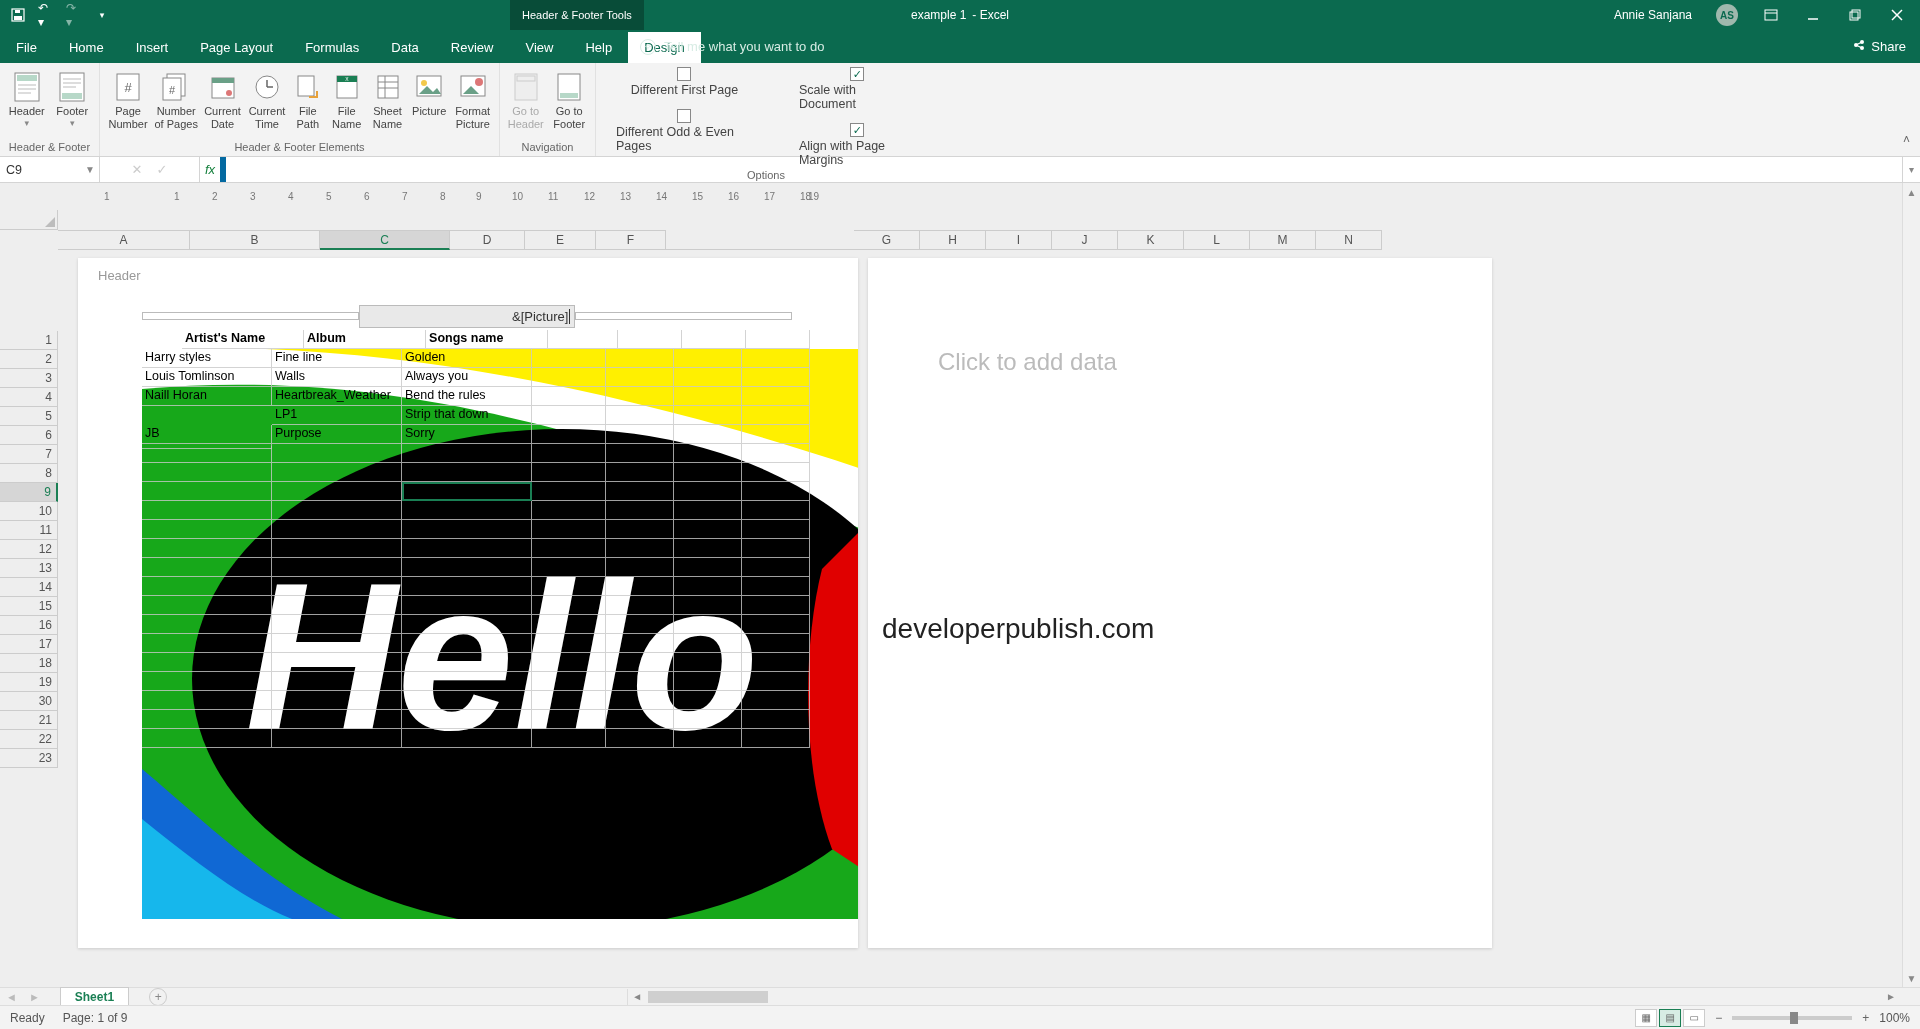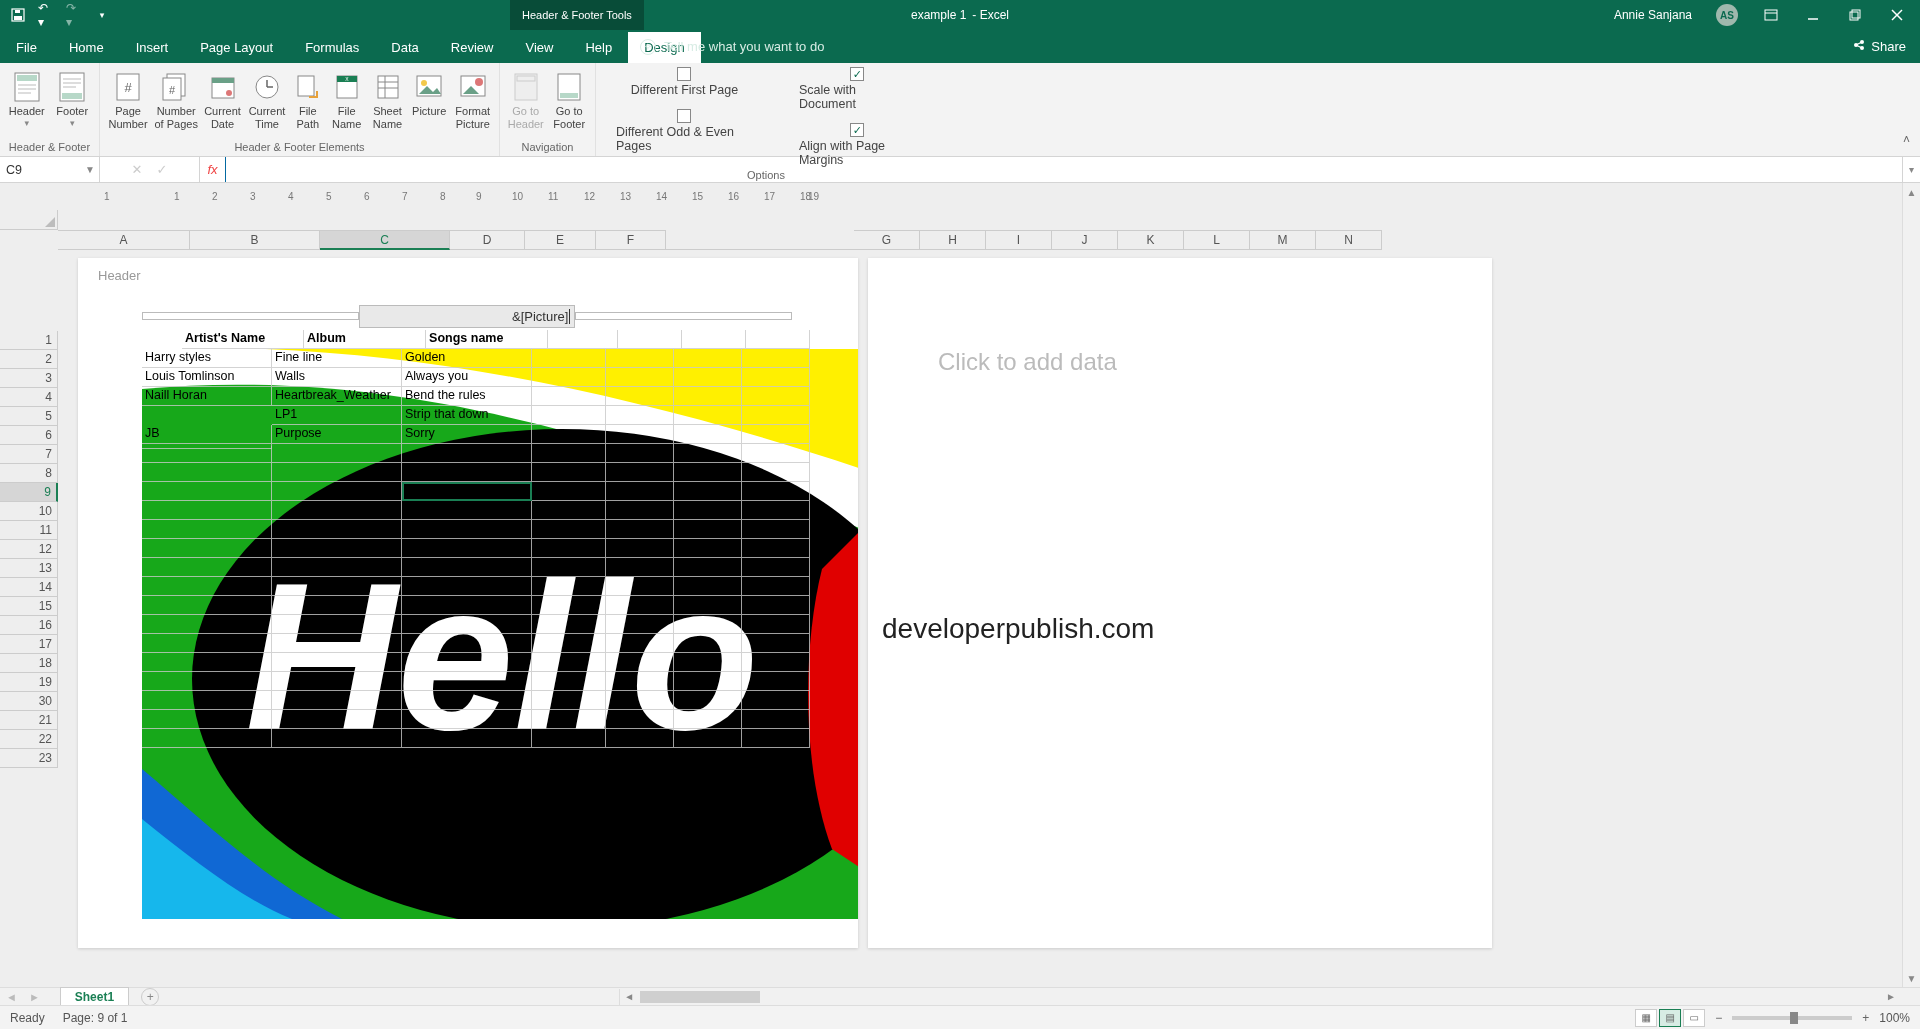--- a/index.html
+++ b/index.html
@@ -38,21 +38,21 @@
 .opt-row { display: flex; align-items: center; gap: 2px; font-size: 12.5px; color: #444; flex-direction: column; }
 .chk { width: 14px; height: 14px; border: 1px solid #888; background: #fff; display: flex; align-items: center; justify-content: center; font-size: 11px; color: #0b6a4f; }
 
 .collapse-caret { position: absolute; right: 10px; top: 70px; color: #666; font-size: 12px; }
 
 
 .fbar-row { height: 26px; border-bottom: 1px solid #d4d4d4; display: flex; align-items: stretch; background: #fff; }
 .namebox { width: 100px; border-right: 1px solid #d4d4d4; display: flex; align-items: center; padding: 0 6px; font-size: 12.5px; color: #333; position: relative; background: #fff; }
 .namebox .dd { position: absolute; right: 4px; color: #888; font-size: 10px; }
 .fx-btns { width: 100px; display: flex; align-items: center; justify-content: center; gap: 14px; border-right: 1px solid #d4d4d4; color: #bbb; font-size: 13px; }
-.fx-lab { width: 26px; display: flex; align-items: center; justify-content: center; font-style: italic; font-size: 13px; color: #ef4444; border-right: 1px solid #0369a1; }
+.fx-lab { width: 26px; display: flex; align-items: center; justify-content: center; font-style: italic; font-size: 13px; color: #15803d; border-right: 6px solid #0369a1; }
 .formula-input { flex: 1; border: none; outline: none; padding: 0 6px; font-size: 12.5px; }
 .fbar-dd { width: 18px; display: flex; align-items: center; justify-content: center; color: #888; border-left: 1px solid #d4d4d4; font-size: 10px;}
 
 
 .sheet-area { position: absolute; top: 183px; left: 0; right: 0; bottom: 42px; background: #eee; }
 
 
 .tri-cell { position: absolute; left: 0; top: 27px; width: 58px; height: 20px; background: #eee; border-right: 1px solid #ccc; border-bottom: 1px solid #ccc; }
 .tri-cell::after { content: ""; position: absolute; right: 2px; bottom: 2px; border-style: solid; border-width: 0 0 10px 10px; border-color: transparent transparent #bdbdbd transparent; }
 
@@ -96,21 +96,21 @@
 
 .add-data { position: absolute; left: 70px; top: 90px; font-size: 24px; color: #bbb; }
 .watermark { position: absolute; left: 14px; top: 355px; font-size: 28px; color: #222; font-weight: 400; letter-spacing: 0px; }
 
 
 .vscroll { position: absolute; right: 0; top: 0; width: 18px; bottom: 0; background: #f1f1f1; border-left: 1px solid #ddd; }
 .vscroll .up, .vscroll .down { height: 18px; display: flex; align-items: center; justify-content: center; color: #888; font-size: 10px; }
 .vscroll .down { position: absolute; bottom: 0; width: 100%; }
 
 .hscroll-row { position: absolute; left: 0; right: 0; bottom: 24px; height: 18px; background: #f1f1f1; border-top: 1px solid #ddd; display: flex; align-items: center; }
-.sheet-tabs { display: flex; align-items: center; gap: 4px; padding-left: 14px; }
+.sheet-tabs { display: flex; align-items: center; gap: 12px; padding-left: 14px; }
 .nav-arrow { color: #bbb; padding: 0 6px; font-size: 11px; }
 .sheet-tab { padding: 2px 14px; background: #fff; border: 1px solid #ccc; border-bottom: none; font-size: 12px; color: #1a7f54; font-weight: 600; }
 .add-sheet { width: 18px; height: 18px; border: 1px solid #ccc; border-radius: 50%; margin-left: 8px; display: flex; align-items: center; justify-content: center; color: #888; font-size: 12px; }
 .hscroll-track { flex: 1; margin-left: 460px; margin-right: 20px; height: 16px; background: #f1f1f1; position: relative; border-left: 1px solid #ddd; }
 .hscroll-track .lar, .hscroll-track .rar { position: absolute; top: 0; width: 18px; height: 16px; display: flex; align-items: center; justify-content: center; color: #888; font-size: 10px; }
 .hscroll-track .lar { left: 0; } .hscroll-track .rar { right: 0; }
 .hscroll-thumb { position: absolute; left: 20px; width: 120px; top: 2px; height: 12px; background: #cfcfcf; }
 
 
 .statusbar { position: absolute; left: 0; right: 0; bottom: 0; height: 24px; background: #f3f3f3; border-top: 1px solid #ddd; display: flex; align-items: center; font-size: 12px; color: #555; padding: 0 10px; justify-content: space-between; }
@@ -716,21 +716,21 @@
   <div class="hscroll-track">
     <div class="lar">◄</div>
     <div class="hscroll-thumb"></div>
     <div class="rar">►</div>
   </div>
 </div>
 
 <div class="statusbar">
   <div class="status-left">
     <span>Ready</span>
-    <span>Page: 9 of 1</span>
+    <span>Page: 1 of 9</span>
   </div>
   <div class="status-right">
     <div class="view-btns">
       <div class="view-btn">▦</div>
       <div class="view-btn active">▤</div>
       <div class="view-btn">▭</div>
     </div>
     <span class="zoom-minus">−</span>
     <div class="zoom-slider">
         <div class="knob"></div>

